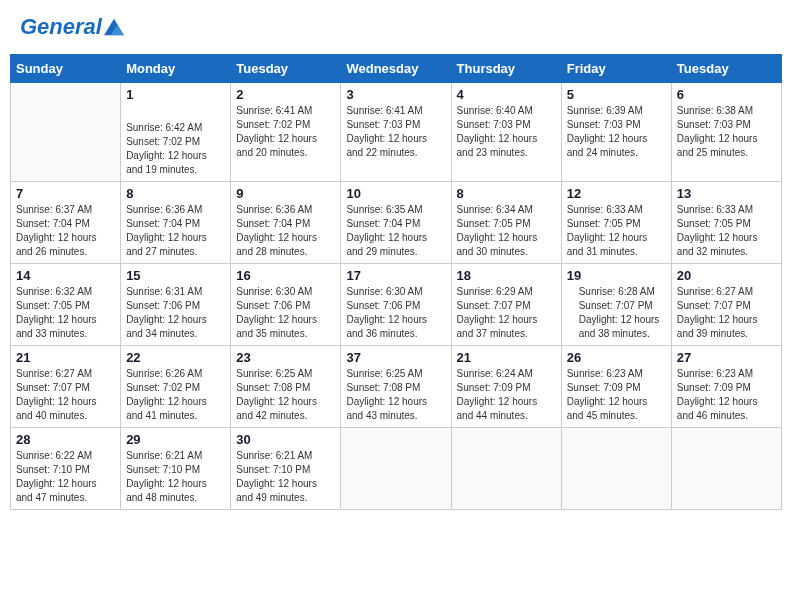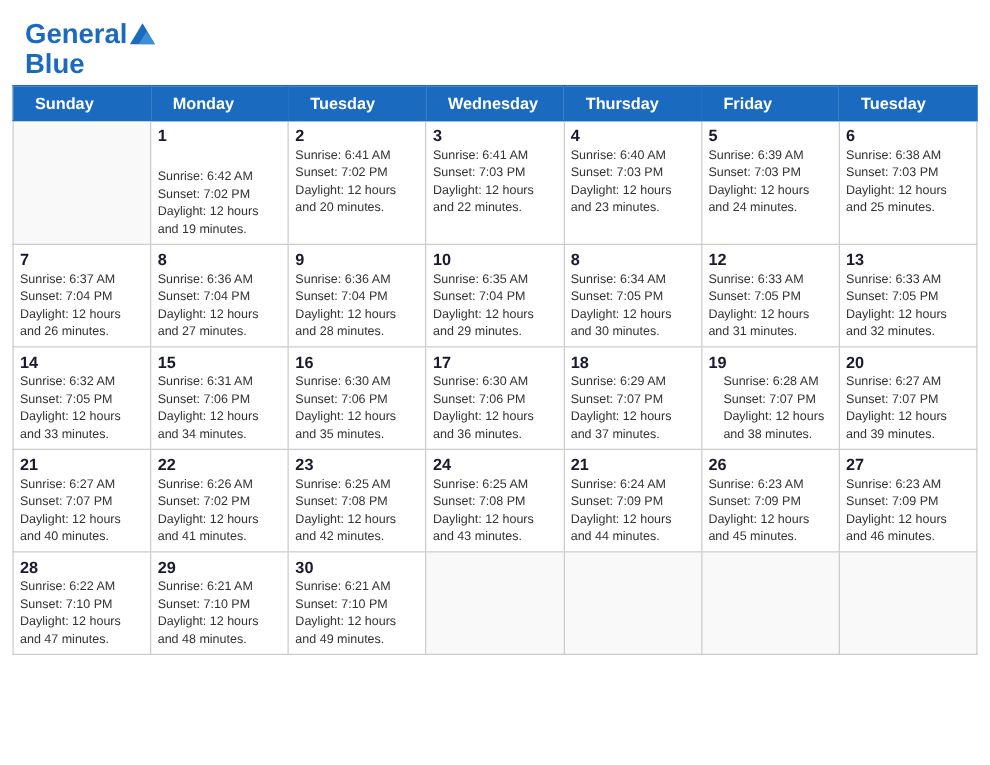--- a/index.html
+++ b/index.html
@@ -7,21 +7,23 @@
       font-family: Arial, sans-serif;
       background: #fff;
       width: 792px;
       min-height: 612px;
       padding: 10px;
     }
     .header {
       display: flex;
       justify-content: space-between;
       align-items: flex-start;
+      margin-bottom: 10px;
       padding: 5px 10px;
+      font-style: italic;
     }
     .logo {
       display: flex;
       align-items: center;
     }
     .logo-text {
       font-size: 22px;
       font-weight: bold;
       color: #1a1a2e;
       line-height: 1.1;
@@ -48,21 +50,21 @@
     }
     .calendar {
       width: 100%;
       border-collapse: collapse;
       font-size: 11px;
     }
     .calendar th {
       background-color: #1a6bbf;
       color: #fff;
       text-align: left;
-      padding: 6px 17px;
+      padding: 6px 5px;
       font-size: 13px;
       border: 1px solid #1a6bbf;
     }
     .calendar td {
       border: 1px solid #ccc;
       vertical-align: top;
       padding: 4px 5px;
       width: calc(100% / 7);
       min-height: 80px;
     }
@@ -89,23 +91,20 @@
   <div class="logo">
     <div>
       <div style="display:flex;align-items:center;">
         <span class="logo-text">
           <span>General</span>
         </span>
         <svg class="logo-icon" viewBox="0 0 30 25" xmlns="http://www.w3.org/2000/svg">
           <polygon points="0,25 15,0 30,25" fill="#1a6bbf"></polygon>
           <polygon points="10,25 20,10 30,25" fill="#4a9fe0" opacity="0.7"></polygon>
         </svg>
-      </div>
-      <div style="display:flex;">
-        <span class="logo-text" style="color:#1a6bbf;">Blue</span>
       </div>
     </div>
   </div>
   <div class="title-block">
     <div class="month-title"></div>
     <div class="subtitle"></div>
   </div>
 </div>
 
 <table class="calendar">
@@ -284,21 +283,21 @@
 and 41 minutes.</div>
         </td>
         <td>
           <span class="day-number">23</span>
           <div class="day-info" style="white-space: pre-line;">Sunrise: 6:25 AM
 Sunset: 7:08 PM
 Daylight: 12 hours
 and 42 minutes.</div>
         </td>
         <td>
-          <span class="day-number">24</span>
+          <span class="day-number">37</span>
           <div class="day-info" style="white-space: pre-line;">Sunrise: 6:25 AM
 Sunset: 7:08 PM
 Daylight: 12 hours
 and 43 minutes.</div>
         </td>
         <td>
           <span class="day-number">21</span>
           <div class="day-info" style="white-space: pre-line;">Sunrise: 6:24 AM
 Sunset: 7:09 PM
 Daylight: 12 hours

